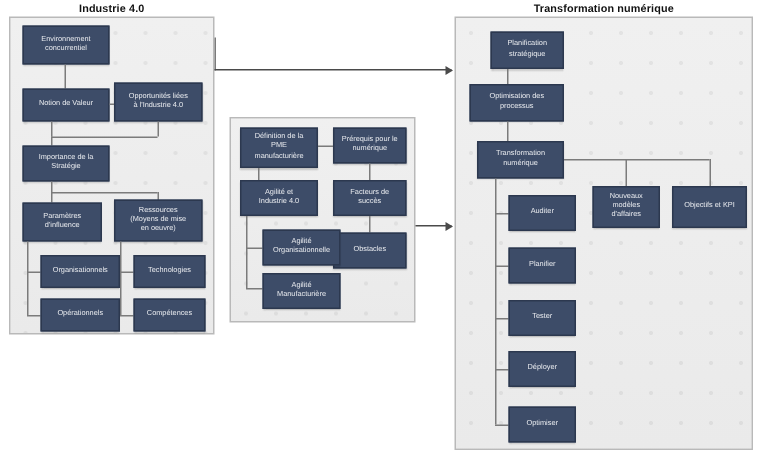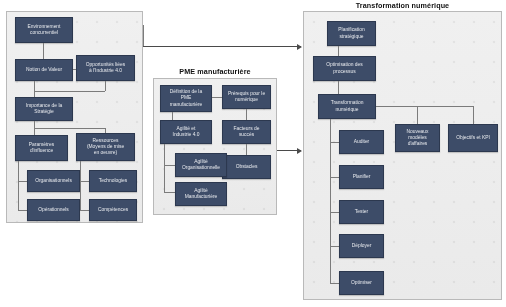--- a/index.html
+++ b/index.html
@@ -61,20 +61,21 @@
     border-top:3px solid transparent;
     border-bottom:3px solid transparent;
   }
 </style>
 </head>
 <body>
 
 <div id="stage">
 
   <div class="panel" style="left:6px;top:11px;width:137px;height:212px;"></div>
+  <div class="panel-title" style="left:6px;top:1px;width:137px;">Industrie 4.0</div>
 
   <div class="node" style="left:15px;top:17px;width:58px;height:26px;">
     <span style="white-space:pre-line;">Environnement
 concurrentiel</span>
   </div>
   <div class="lnk v" style="left:43px;top:43px;height:16px;"></div>
 
   <div class="node" style="left:15px;top:59px;width:58px;height:22px;">
     <span style="white-space:pre-line;">Notion de Valeur</span>
   </div>
@@ -127,21 +128,20 @@
   <div class="lnk h" style="left:80px;top:210px;width:9px;"></div>
 
   <div class="node" style="left:89px;top:170px;width:48px;height:22px;">
     <span style="white-space:pre-line;">Technologies</span>
   </div>
   <div class="node" style="left:89px;top:199px;width:48px;height:22px;">
     <span style="white-space:pre-line;">Compétences</span>
   </div>
 
   <div class="panel" style="left:153px;top:78px;width:124px;height:137px;"></div>
-  <div class="panel-title" style="left:153px;top:67px;width:124px;">PME manufacturière</div>
 
   <div class="node" style="left:160px;top:85px;width:52px;height:27px;">
     <span style="white-space:pre-line;">Définition de la
 PME
 manufacturière</span>
   </div>
   <div class="node" style="left:222px;top:85px;width:49px;height:24px;">
     <span style="white-space:pre-line;">Prérequis pour le
 numérique</span>
   </div>

